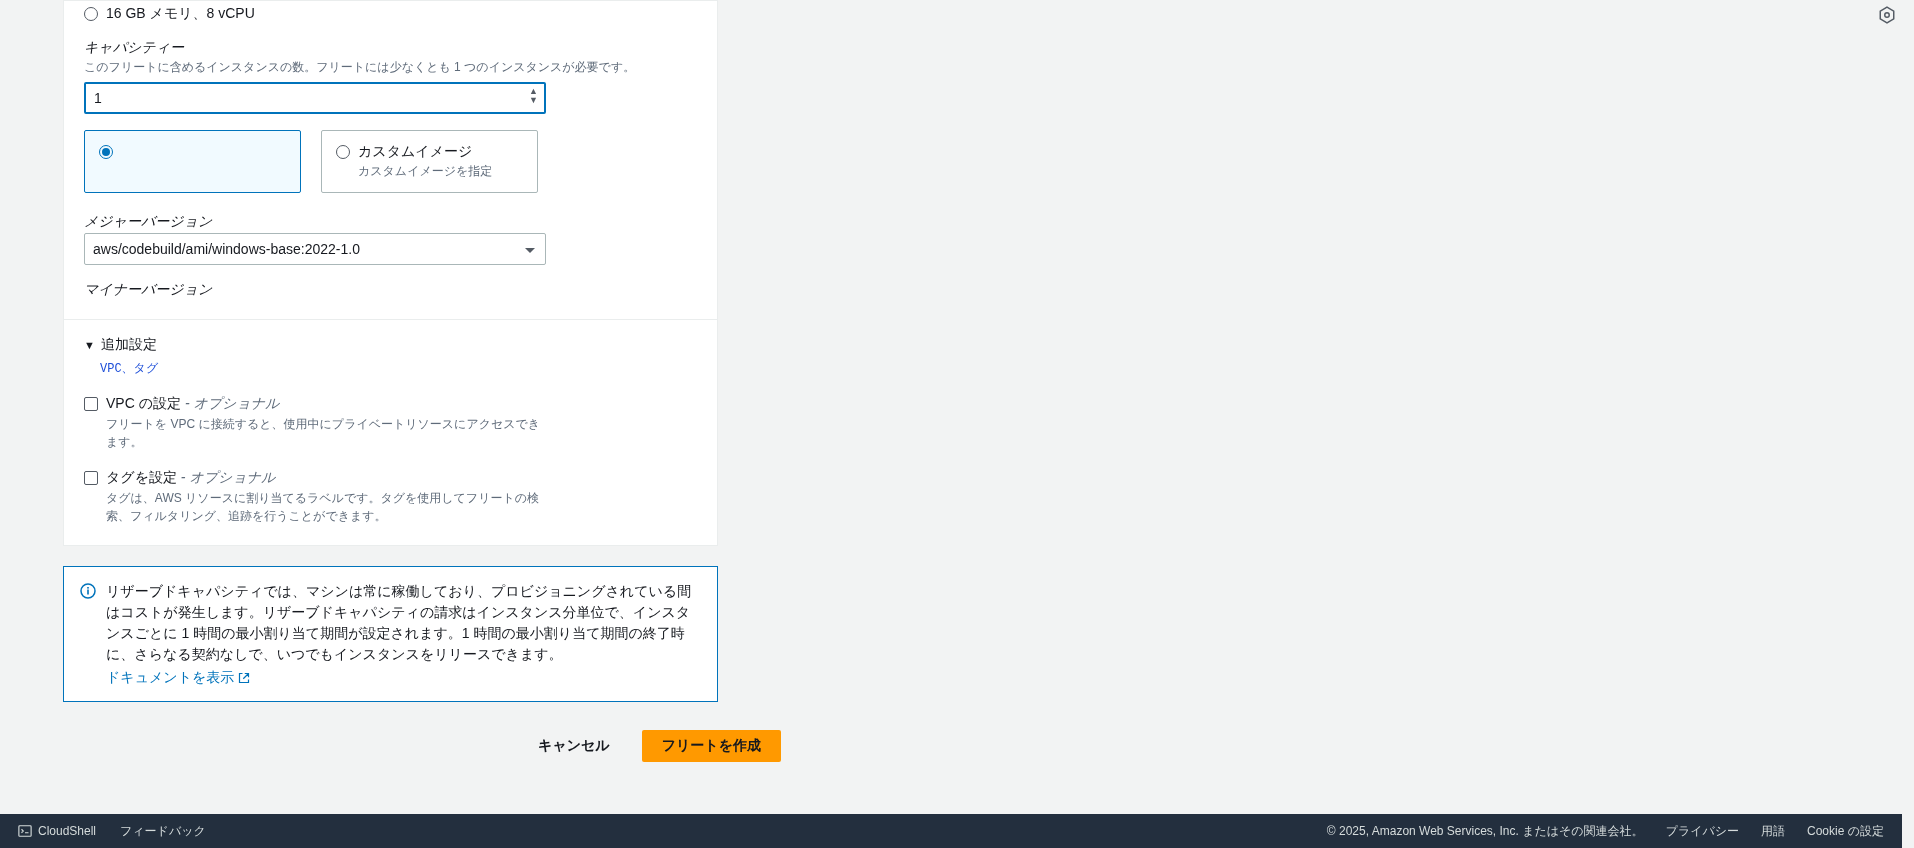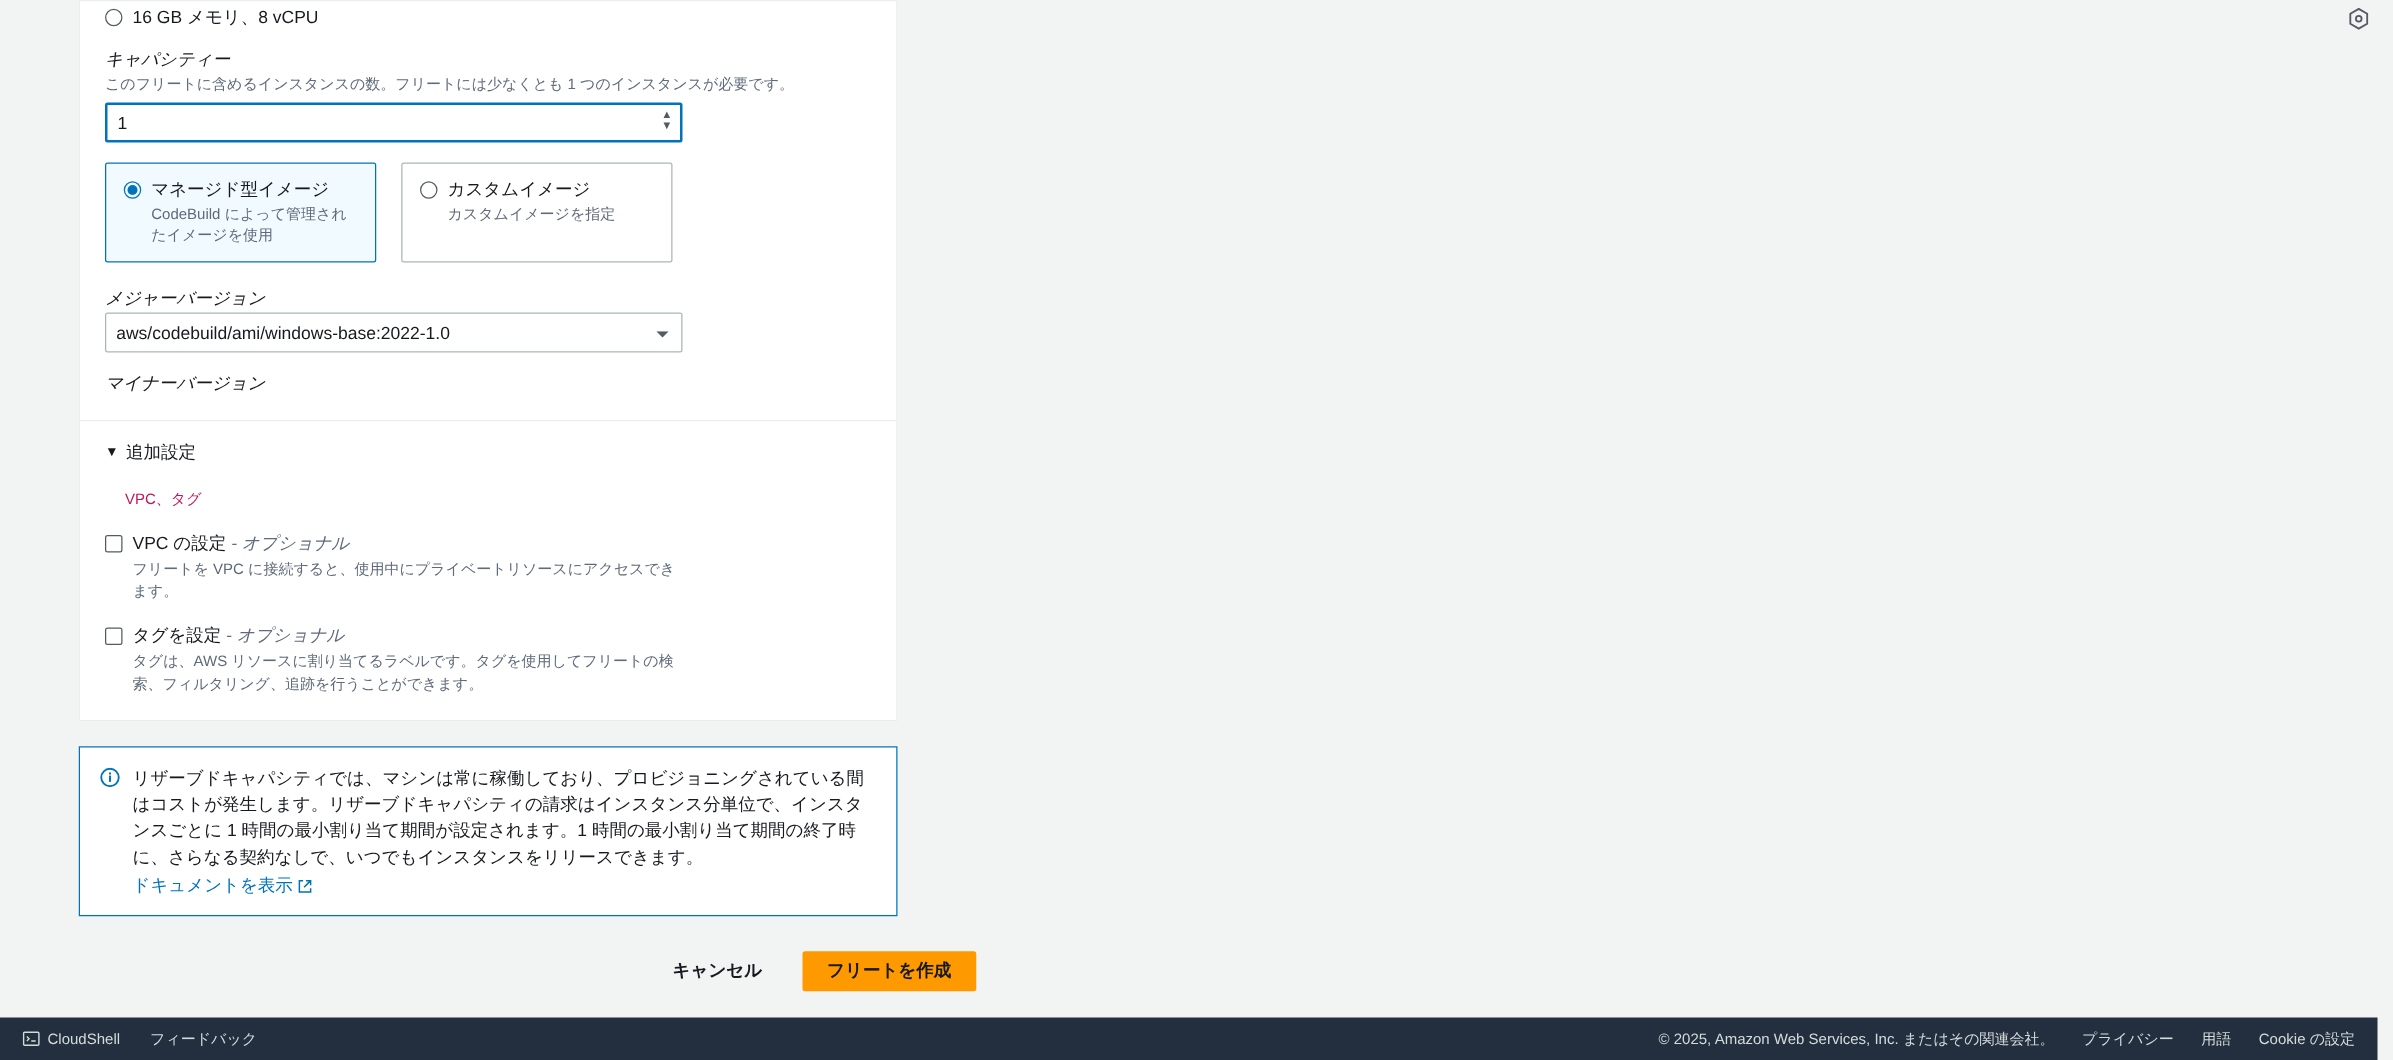--- a/index.html
+++ b/index.html
@@ -21,21 +21,21 @@
 .tile.selected .tile-radio { border-color: #0073bb; }
 .tile.selected .tile-radio::after { content: ""; position: absolute; top: 2px; left: 2px; width: 8px; height: 8px; background: #0073bb; border-radius: 50%; }
 .tile-title { font-size: 14px; color: #16191f; }
 .tile-desc { font-size: 12px; color: #5f6b7a; margin-top: 2px; }
 .select { width: 462px; height: 32px; border: 1px solid #aab7b8; border-radius: 2px; padding: 4px 28px 4px 8px; font-size: 14px; background: #fff; display: flex; align-items: center; position: relative; cursor: pointer; }
 .select .caret { position: absolute; right: 10px; top: 50%; transform: translateY(-50%); }
 .expand-section { border-top: 1px solid #eaeded; margin: 20px -20px 0 -20px; padding: 16px 20px 0 20px; }
 .expand-header { display: flex; align-items: center; gap: 6px; cursor: pointer; }
 .expand-header .tri { font-size: 11px; color: #16191f; }
 .expand-header .lbl { font-size: 14px; font-weight: 400; color: #16191f; }
-.expand-sub { font-size: 12px; color: #be185d; margin-left: 16px; margin-top: 20px; }
+.expand-sub { font-size: 12px; color: #1d4ed8; margin-left: 16px; margin-top: 6px; font-family: Liberation Mono, monospace; }
 .checkbox-row { display: flex; align-items: flex-start; gap: 8px; margin-top: 18px; }
 .checkbox-box { width: 14px; height: 14px; border: 1px solid #545b64; border-radius: 2px; flex-shrink: 0; margin-top: 2px; cursor: pointer; }
 .cb-label { font-size: 14px; color: #16191f; }
 .cb-optional { font-style: italic; color: #5f6b7a; }
 .cb-desc { font-size: 12px; color: #5f6b7a; margin-top: 2px; max-width: 440px; line-height: 1.5; }
 .info-box { width: 655px; border: 1px solid #0073bb; background: #fff; margin-top: 20px; padding: 14px 16px; display: flex; gap: 10px; }
 .info-icon { width: 16px; height: 16px; flex-shrink: 0; margin-top: 2px; }
 .info-text { font-size: 14px; color: #16191f; line-height: 1.5; }
 .info-link { color: #0073bb; text-decoration: none; display: inline-flex; align-items: center; gap: 4px; margin-top: 4px; }
 .actions { width: 718px; display: flex; justify-content: flex-end; gap: 12px; margin-top: 28px; padding-bottom: 52px; }
@@ -75,24 +75,20 @@
         <span>1</span>
         <div class="spinner">
           <span>▲</span>
           <span>▼</span>
         </div>
       </div>
 
       <div class="tiles">
         <div class="tile selected">
           <span class="tile-radio"></span>
-          <div>
-            <div class="tile-title">マネージド型イメージ</div>
-            <div class="tile-desc">CodeBuild によって管理されたイメージを使用</div>
-          </div>
         </div>
         <div class="tile">
           <span class="tile-radio"></span>
           <div>
             <div class="tile-title">カスタムイメージ</div>
             <div class="tile-desc">カスタムイメージを指定</div>
           </div>
         </div>
       </div>
 

